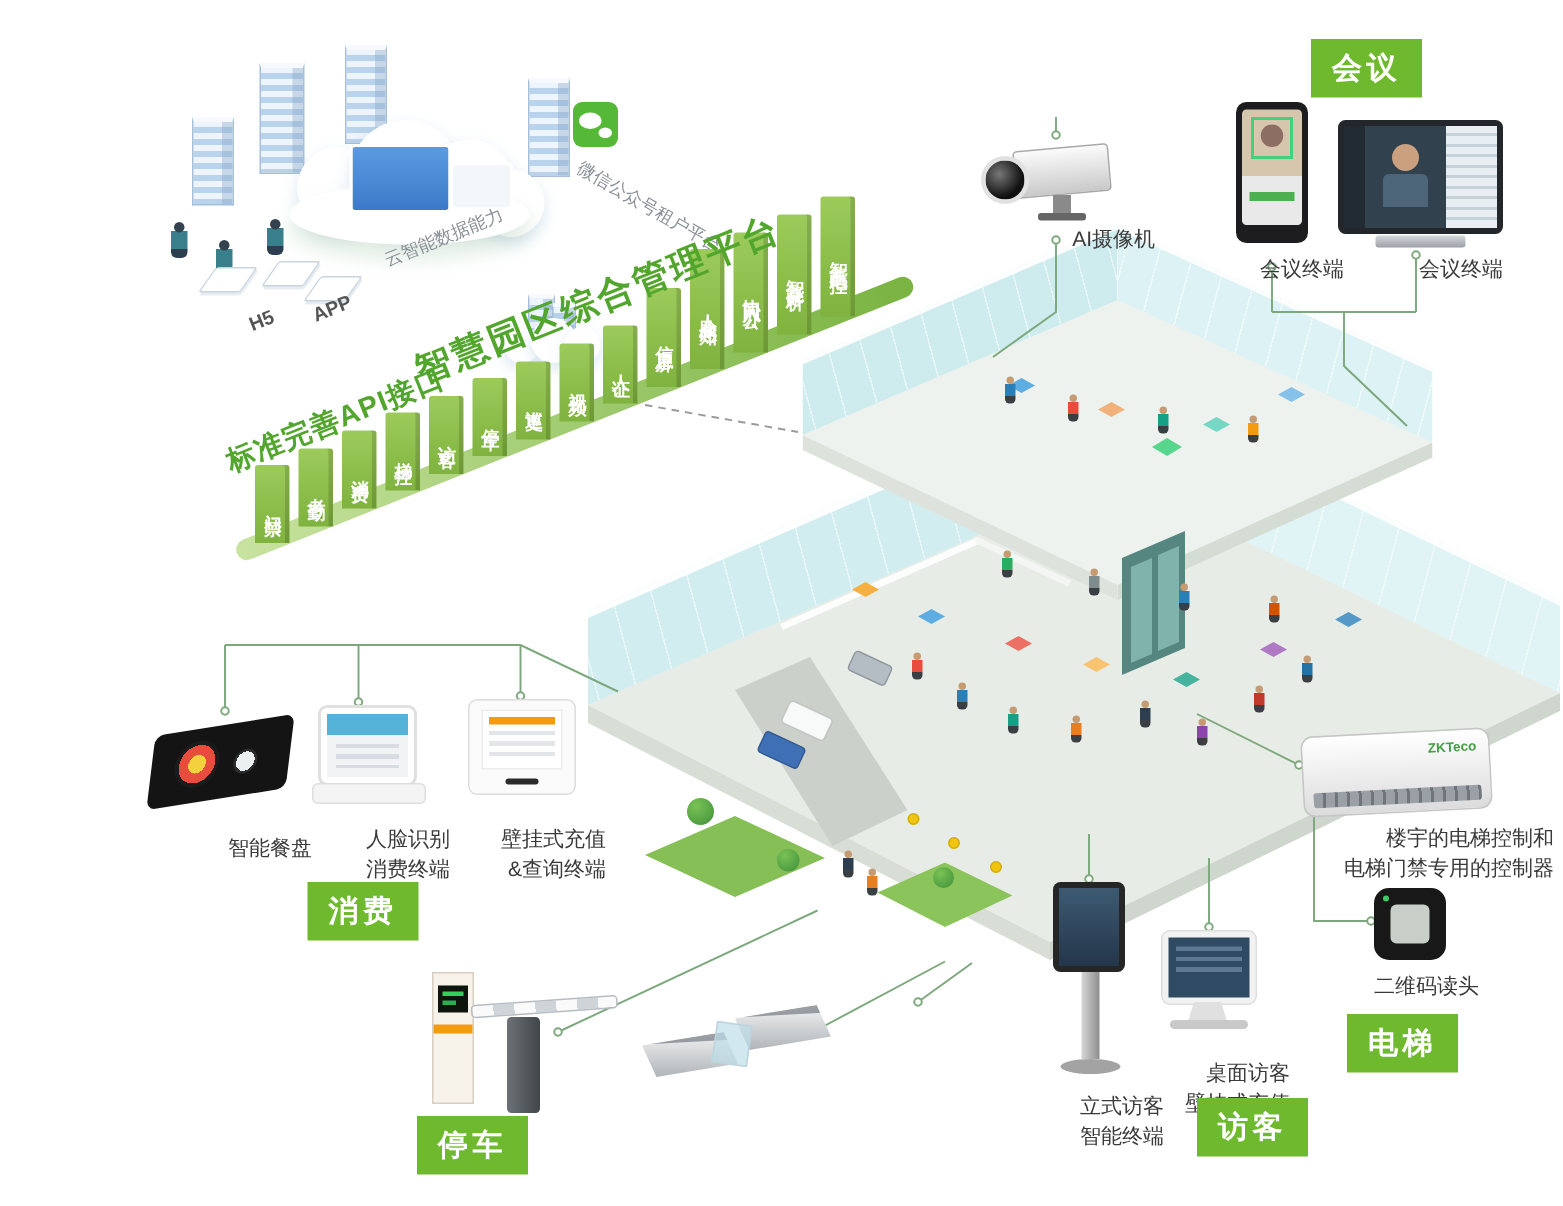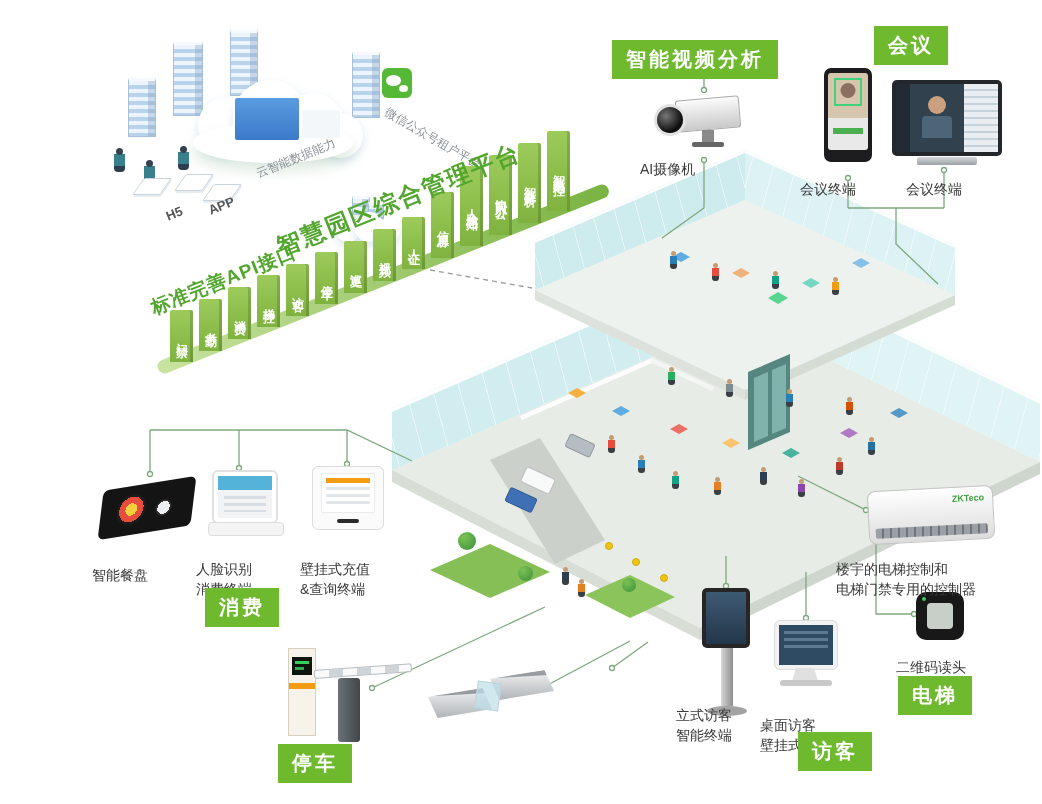--- a/index.html
+++ b/index.html
@@ -6,21 +6,21 @@
   .canvas{position:relative;width:1042px;height:804px;background:#fff;overflow:hidden;
           font-family:"Liberation Sans","DejaVu Sans",sans-serif;}
   .abs{position:absolute;}
 
   
   .glabel{position:absolute;z-index:7;background:#6fb92e;color:#fff;font-weight:bold;
           font-size:20px;letter-spacing:3px;padding:6px 14px;text-align:center;white-space:nowrap;}
 
   
   .cap{position:absolute;z-index:7;color:#3a3a3a;font-size:14px;line-height:1.4;
-       text-align:left;white-space:pre-line;margin-top:10px;}
+       text-align:right;white-space:pre-line;}
 
   
   .rot-green{position:absolute;z-index:6;color:#53a62d;font-weight:bold;white-space:nowrap;
              transform:rotate(-21.8deg);transform-origin:left center;}
   .rot-gray{position:absolute;z-index:6;color:#8a9097;font-size:12px;white-space:nowrap;}
 
   
   .pipe{position:absolute;z-index:3;left:158px;top:362px;width:485px;height:14px;border-radius:7px;
         background:linear-gradient(90deg,#c8e3a0,#79b341);transform:rotate(-21.8deg);transform-origin:left center;}
   .vmod{position:absolute;z-index:4;width:23px;background:linear-gradient(180deg,#9ccb5b,#7fb23e);
@@ -356,21 +356,20 @@
   <div class="vmod" style="left:489px;top:155px;height:80px;">
       <span>协同办公</span>
     </div>
   <div class="vmod" style="left:518px;top:143px;height:80px;">
       <span>智能分析</span>
     </div>
   <div class="vmod" style="left:547px;top:131px;height:80px;">
       <span>智能电控</span>
     </div>
 
-  <div class="glabel" style="left:612px;top:40px;">智能视频分析</div>
   <div class="dev" style="left:648px;top:88px;width:110px;height:70px;">
     <div class="cam-body"></div>
     <div class="cam-lens"></div>
     <div class="cam-mount"></div>
     <div class="cam-base"></div>
   </div>
   <div class="cap" style="left:640px;top:150px;width:130px;">AI摄像机</div>
 
   <div class="glabel" style="left:874px;top:26px;">会议</div>
   <div class="dev mt1" style="left:824px;top:68px;">
@@ -433,21 +432,21 @@
   </div>
 
 
   <div class="dev" style="left:700px;top:588px;width:54px;height:130px;">
     <div class="kio-head">
         <div class="kio-scr"></div>
       </div>
     <div class="kio-neck"></div>
     <div class="kio-base"></div>
   </div>
-  <div class="cap" style="left:676px;top:696px;width:100px;">立式访客
+  <div class="cap" style="left:676px;top:728px;width:100px;">立式访客
 智能终端</div>
 
   <div class="dev" style="left:774px;top:620px;width:64px;height:68px;">
     <div class="dt-scr">
         <div class="dt-inner"></div>
       </div>
     <div class="dt-stand"></div>
     <div class="dt-base"></div>
   </div>
   <div class="cap" style="left:760px;top:706px;width:100px;">桌面访客

